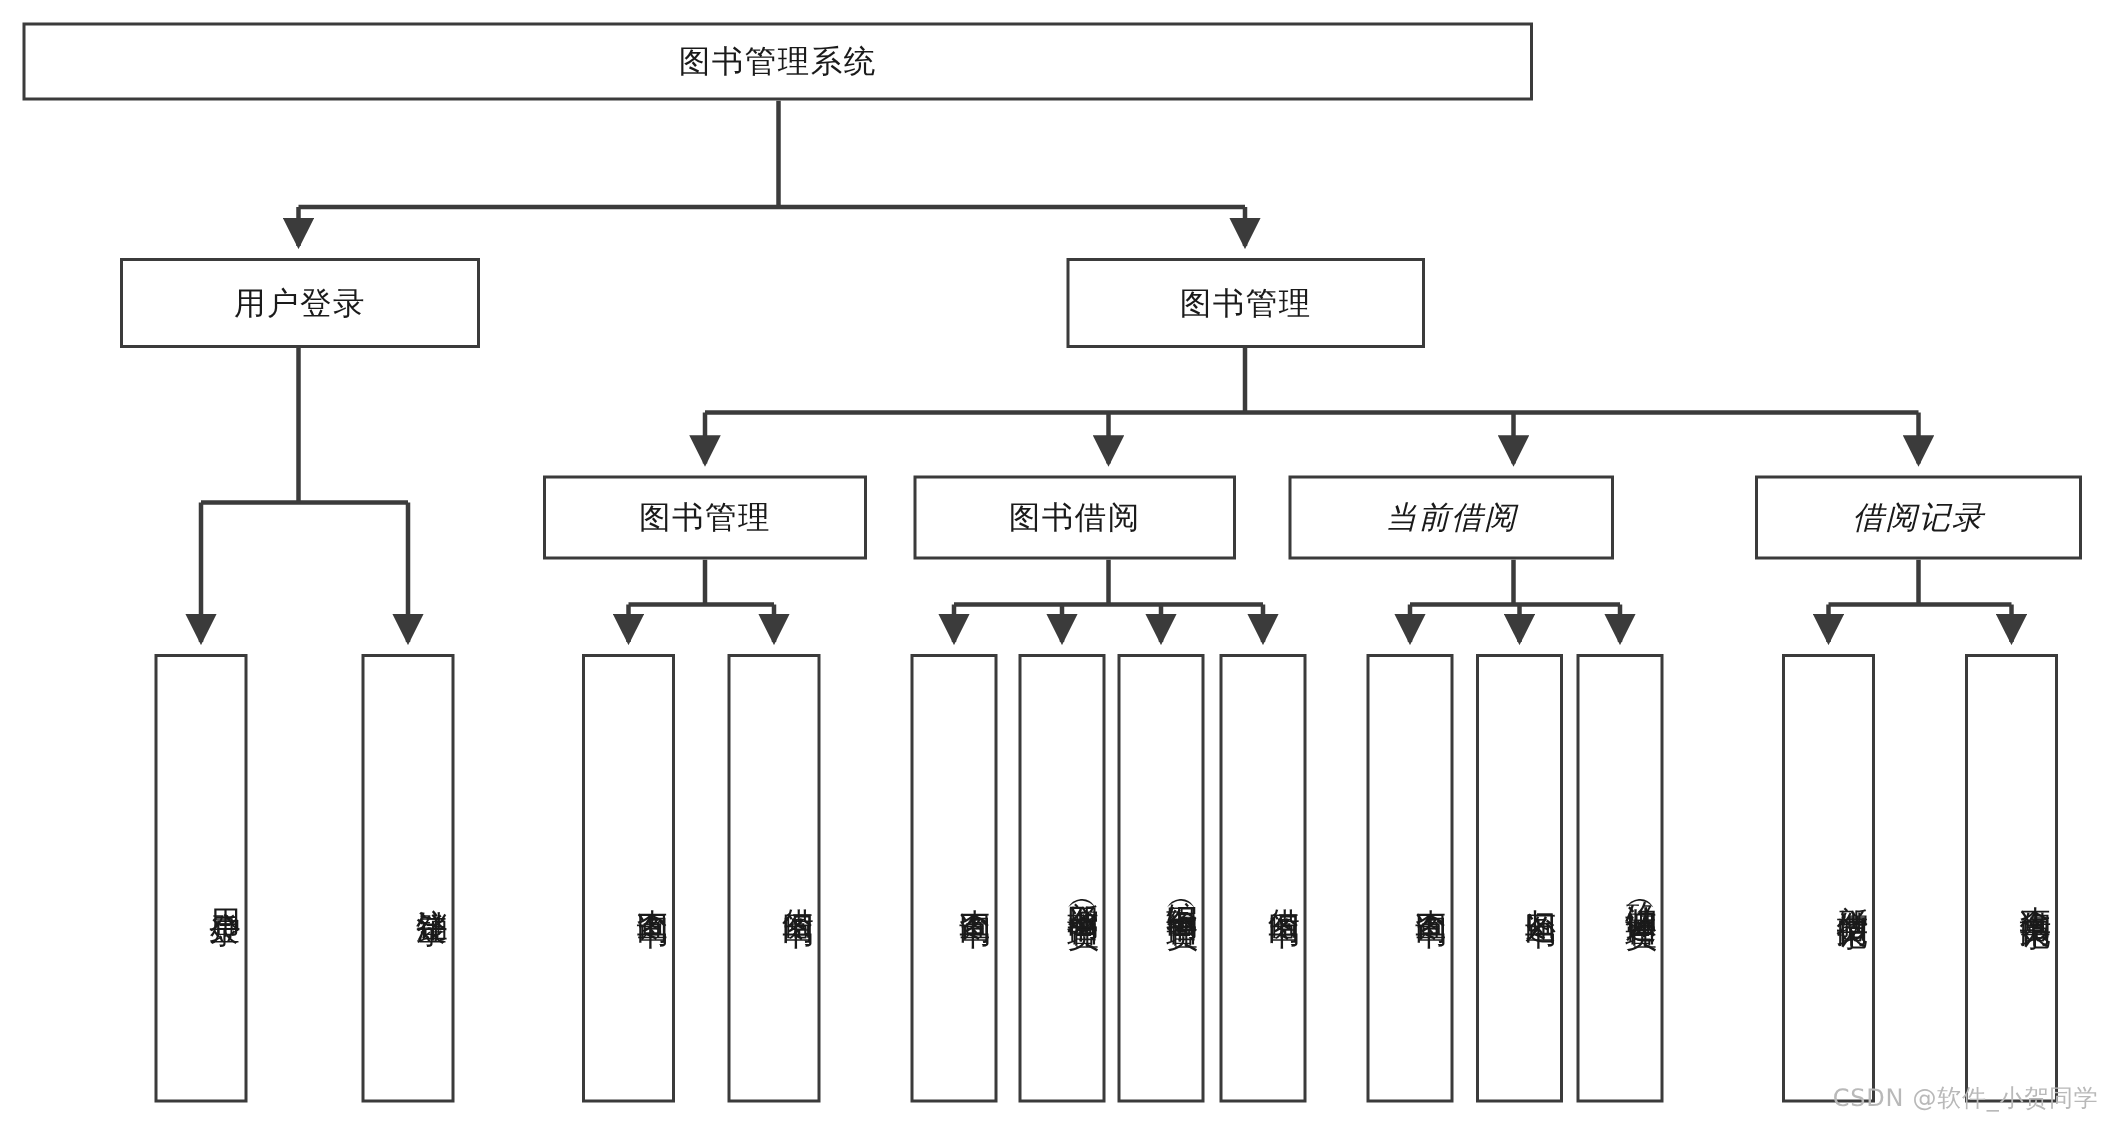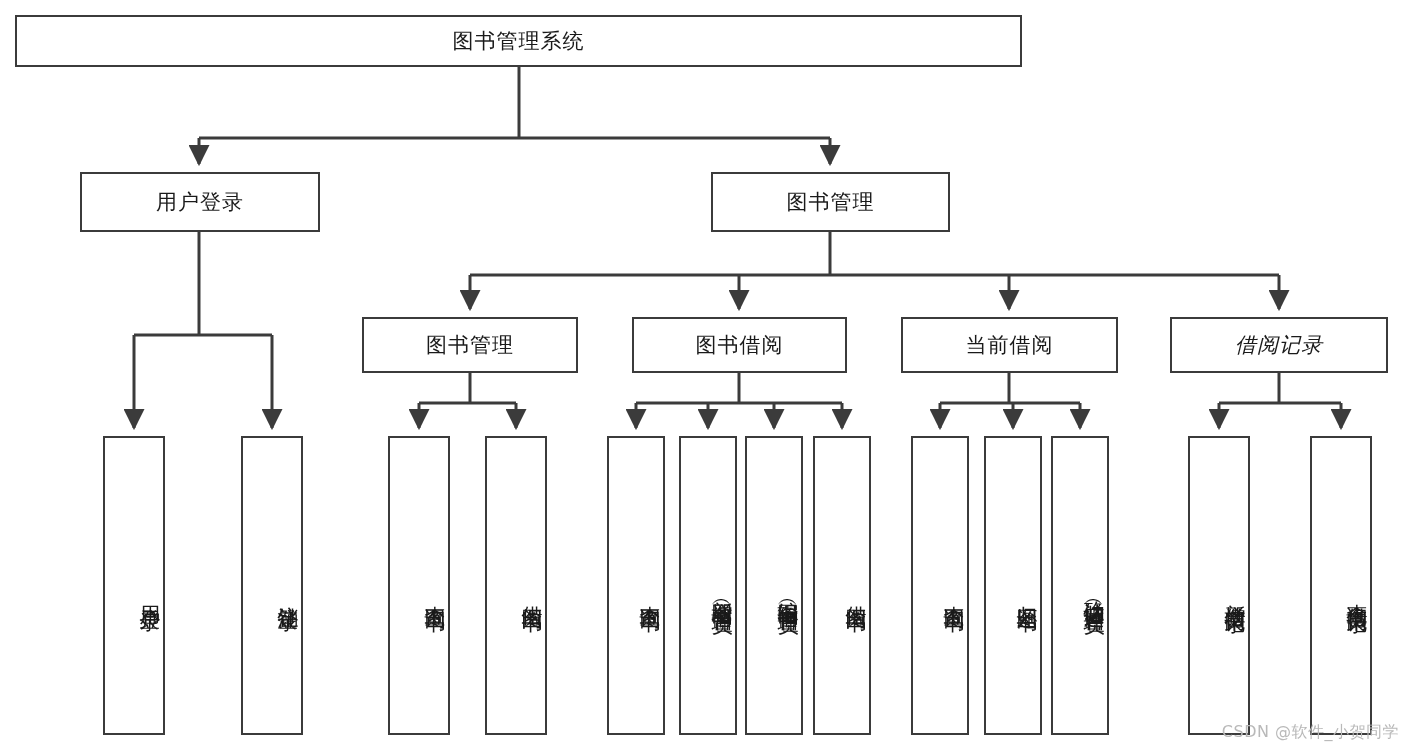--- a/index.html
+++ b/index.html
@@ -72,22 +72,22 @@
       <path d="M 1341 403 L 1341 428" marker-end="url(#arw)"></path>
     </g>
   </svg>
 
   <div class="node h" style="left:15px;top:15px;width:1007px;height:52px;">图书管理系统</div>
 
   <div class="node h" style="left:80px;top:172px;width:240px;height:60px;">用户登录</div>
   <div class="node h" style="left:711px;top:172px;width:239px;height:60px;">图书管理</div>
 
   <div class="node h" style="left:362px;top:317px;width:216px;height:56px;">图书管理</div>
-  <div class="node h" style="left:632px;top:317px;width:215px;height:56px;text-align:center;">图书借阅</div>
-  <div class="node h" style="left:901px;top:317px;width:217px;height:56px;">当前借阅</div>
+  <div class="node h" style="left:609px;top:317px;width:215px;height:56px;text-align:center;">图书借阅</div>
+  <div class="node h" style="left:859px;top:317px;width:217px;height:56px;font-style:italic;">当前借阅</div>
   <div class="node h" style="left:1170px;top:317px;width:218px;height:56px;font-style:italic;">借阅记录</div>
 
   <div class="node leaf" style="left:103px;top:436px;width:62px;height:299px;">用户登录</div>
   <div class="node leaf" style="left:241px;top:436px;width:62px;height:299px;">注销登录</div>
   <div class="node leaf" style="left:388px;top:436px;width:62px;height:299px;">查询图书</div>
   <div class="node leaf" style="left:485px;top:436px;width:62px;height:299px;">借阅图书</div>
   <div class="node leaf" style="left:607px;top:436px;width:58px;height:299px;">查询图书</div>
   <div class="node leaf" style="left:679px;top:436px;width:58px;height:299px;">新增图书（管理员）</div>
   <div class="node leaf" style="left:745px;top:436px;width:58px;height:299px;">编辑图书（管理员）</div>
   <div class="node leaf" style="left:813px;top:436px;width:58px;height:299px;">借阅图书</div>

